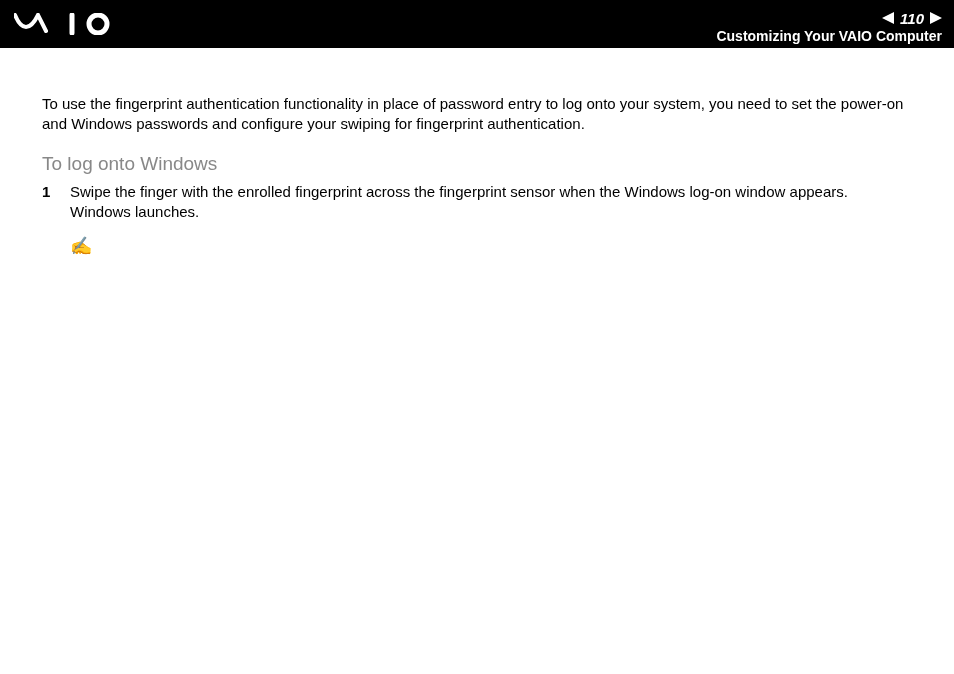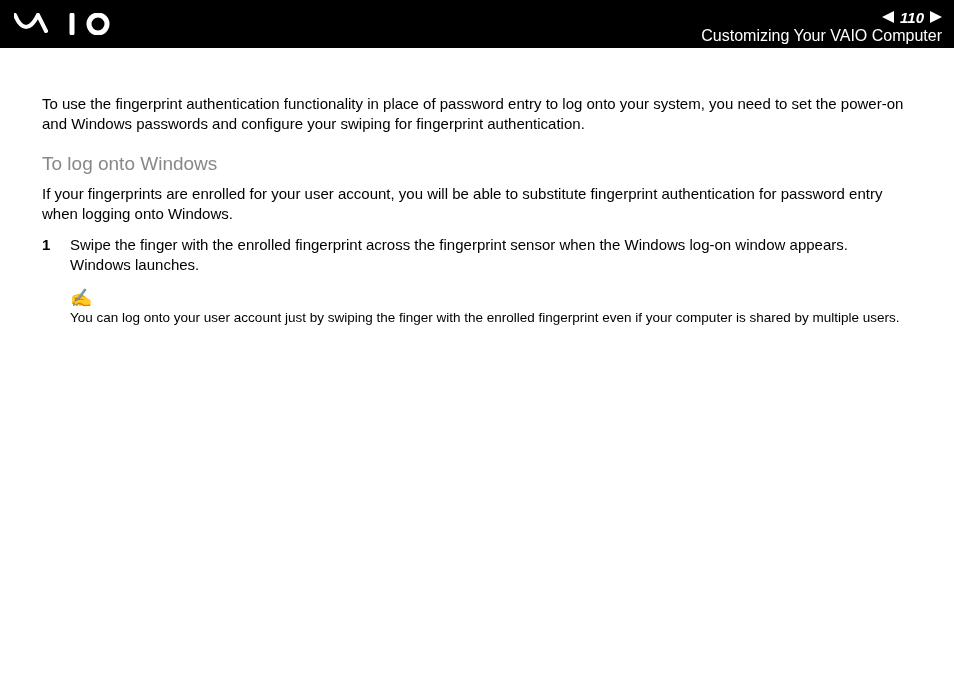--- a/index.html
+++ b/index.html
@@ -36,22 +36,22 @@
     gap: 4px;
     font-weight: bold;
     font-style: italic;
     font-size: 15px;
     line-height: 1;
   }
   .nav-arrow { display: inline-block; }
   .nav-arrow svg { display: block; }
   .page-num { padding: 0 2px; }
   .section-name {
-    font-weight: normal;
-    font-size: 16px;
+    font-weight: bold;
+    font-size: 14px;
     margin-top: 2px;
   }
   .content {
     padding: 46px 42px 0 42px;
     font-size: 15px;
     line-height: 1.35;
   }
   .title {
     color: #3344dd;
     font-size: 24px;
@@ -59,21 +59,21 @@
     margin-bottom: 10px;
   }
   .para { margin-bottom: 10px; }
   .bold { font-weight: bold; }
   .link { color: #3344dd; font-weight: bold; }
   .subheading {
     color: #888888;
     font-size: 19px;
     font-weight: 400;
     margin-top: 16px;
-    margin-bottom: 8px;
+    margin-bottom: 0;
   }
   .step {
     display: flex;
     gap: 14px;
     margin-bottom: 10px;
     margin-top: 6px;
   }
   .step-num { font-weight: bold; width: 14px; flex-shrink: 0; }
   .step-body { flex: 1; }
   .note-block {
@@ -117,24 +117,22 @@
   </div>
 </div>
 
 <div class="content">
 
   <p class="para">To use the fingerprint authentication functionality in place of password entry to log onto your system, you need to set the power-on and Windows passwords and configure your swiping for fingerprint authentication.</p>
 
 
   <h2 class="subheading">To log onto Windows</h2>
 
-  <p class="para">If your fingerprints are enrolled for your user account, you will be able to substitute fingerprint authentication for password entry when logging onto Windows.</p>
 
   <div class="step">
     <div class="step-num">1</div>
     <div class="step-body">Swipe the finger with the enrolled fingerprint across the fingerprint sensor when the Windows log-on window appears. Windows launches.</div>
   </div>
 
   <div class="note-block">
     <div class="note-icon">✍</div>
-    <div class="note-text">You can log onto your user account just by swiping the finger with the enrolled fingerprint even if your computer is shared by multiple users.</div>
   </div>
 </div>
 
 </body></html>

